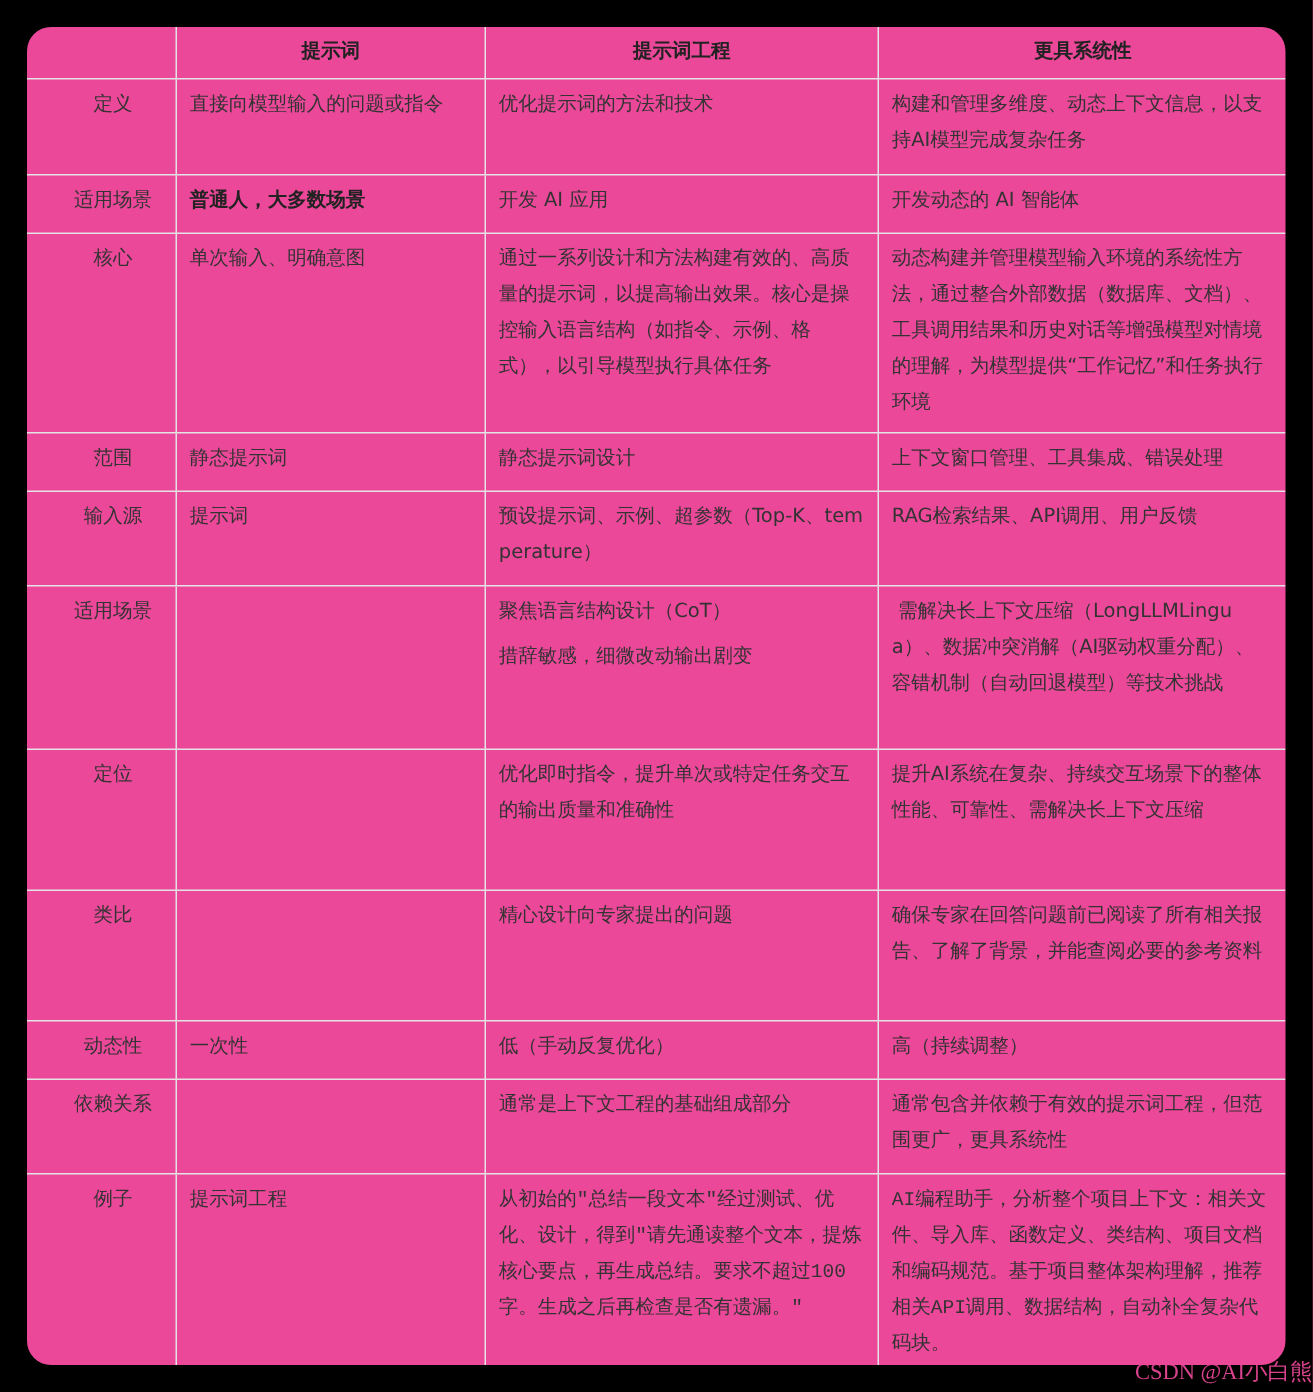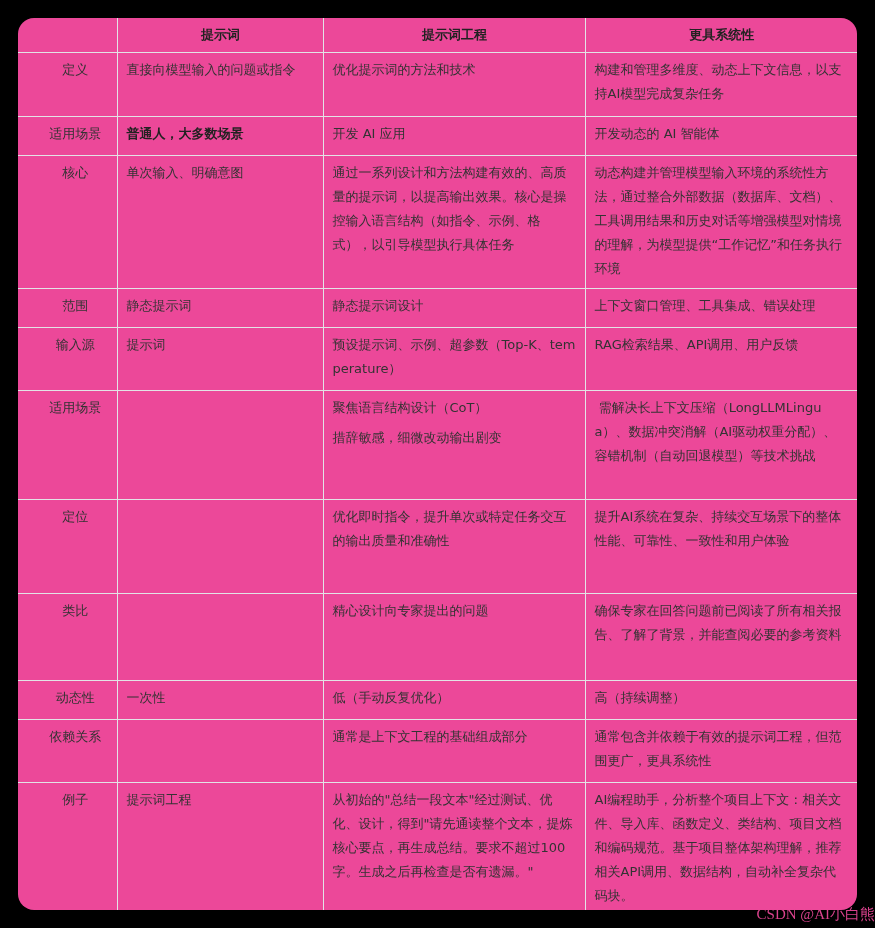--- a/index.html
+++ b/index.html
@@ -40,21 +40,21 @@
       border: 1px solid #e3e3e6;
       vertical-align: top;
       padding: 5px 8px 5px 9px;
       text-align: left;
       word-break: break-all;
       overflow: hidden;
     }
     table.cmp tr > *:first-child { border-left: none; }
     table.cmp tr > *:last-child { border-right: none; }
     table.cmp thead tr th { border-top: none; }
-    table.cmp tbody tr:last-child td { border-bottom: none; }
+    table.cmp tbody tr:last-child td { border-bottom: none; font-family: Liberation Mono, monospace; }
     table.cmp th {
       font-weight: bold;
       text-align: center;
       color: #222222;
       vertical-align: middle;
       padding-top: 4px;
       padding-bottom: 4px;
     }
     table.cmp td.rowhead {
       text-align: center;
@@ -138,21 +138,21 @@
           <span class="para">聚焦语言结构设计（CoT）</span>
           <span class="para">措辞敏感，细微改动输出剧变</span>
         </td>
         <td style="white-space:pre-wrap"> 需解决长上下文压缩（LongLLMLingua）、数据冲突消解（AI驱动权重分配）、容错机制（自动回退模型）等技术挑战</td>
       </tr>
 
       <tr style="height:94px">
         <td class="rowhead">定位</td>
         <td></td>
         <td>优化即时指令，提升单次或特定任务交互的输出质量和准确性</td>
-        <td>提升AI系统在复杂、持续交互场景下的整体性能、可靠性、一致性和用户体验</td>
+        <td>提升AI系统在复杂、持续交互场景下的整体性能、可靠性、需解决长上下文压缩</td>
       </tr>
 
       <tr style="height:87px">
         <td class="rowhead">类比</td>
         <td></td>
         <td>精心设计向专家提出的问题</td>
         <td>确保专家在回答问题前已阅读了所有相关报告、了解了背景，并能查阅必要的参考资料</td>
       </tr>
 
       <tr style="height:39px">

